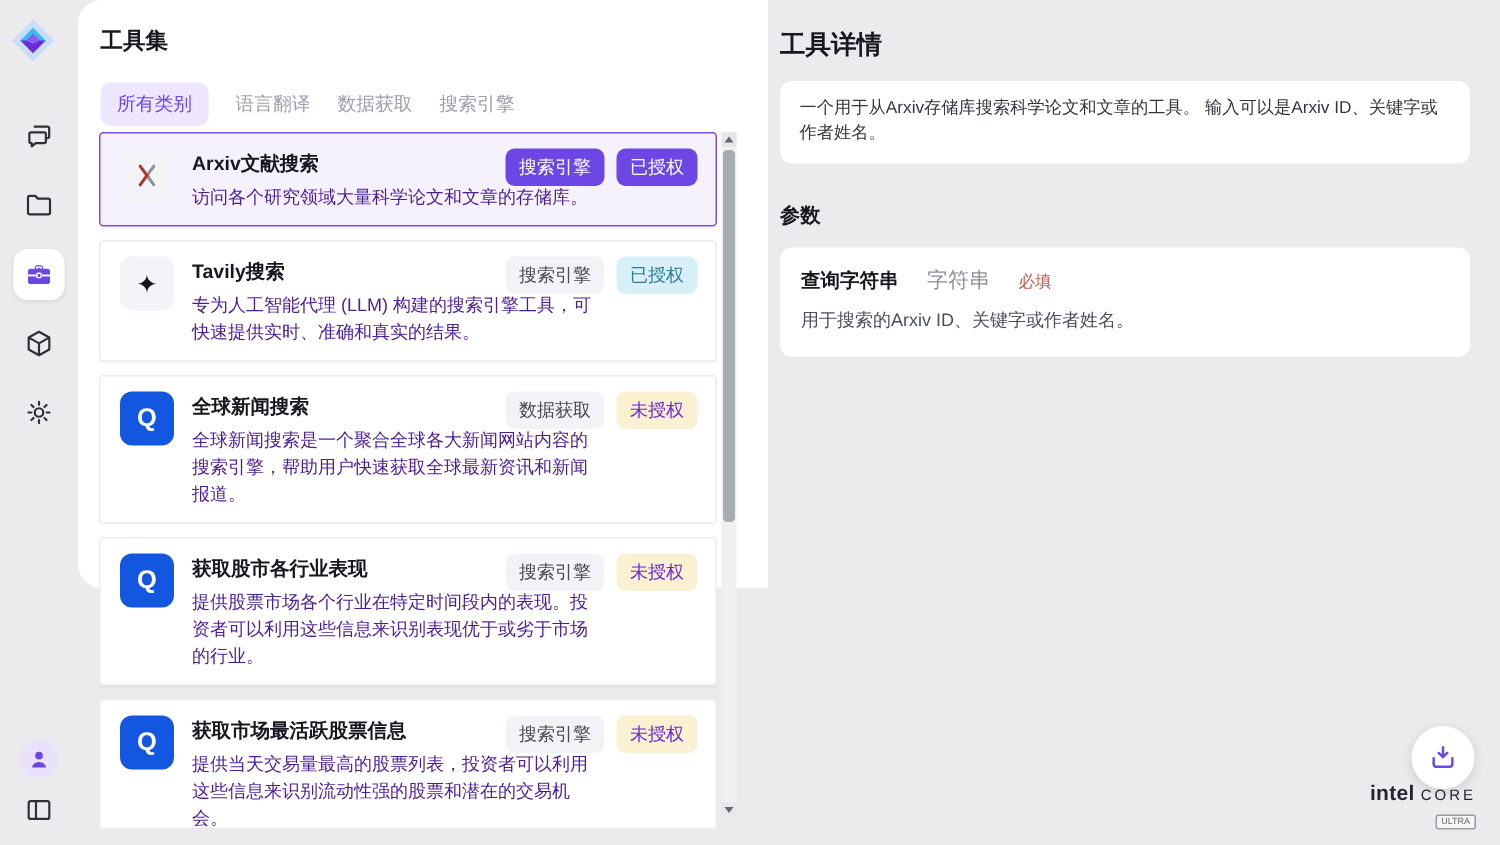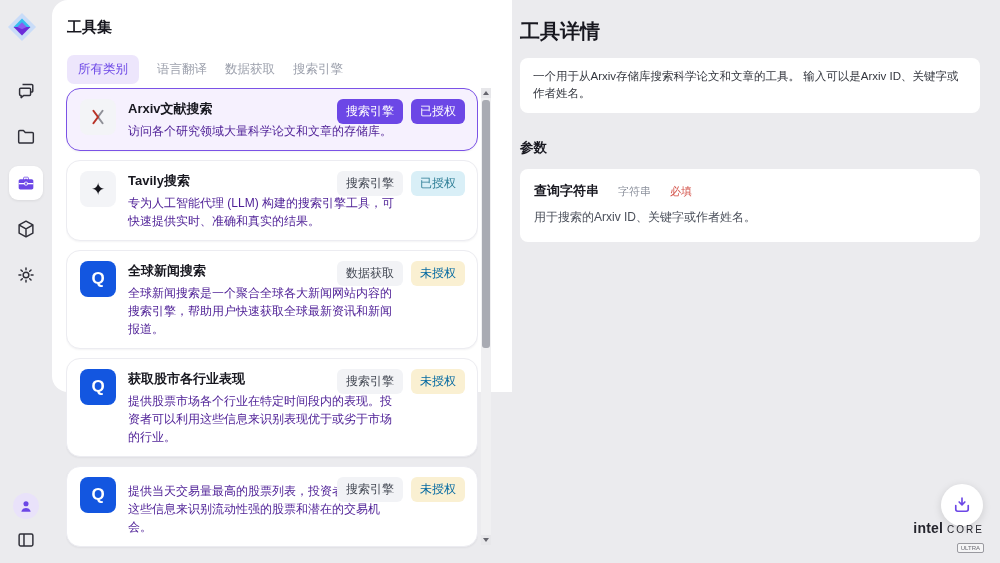--- a/index.html
+++ b/index.html
@@ -16,53 +16,53 @@
   .avatar { width:26px; height:26px; border-radius:50%; background:#E9E2FA; display:flex; align-items:center; justify-content:center; }
 
   
   .main-panel { position:absolute; left:52px; top:0; width:460px; height:392px; background:#fff; border-radius:16px 0 0 16px; }
   .panel-title { position:absolute; left:15px; top:18px; font-size:15px; font-weight:bold; }
   .tabs { position:absolute; left:15px; top:55px; display:flex; gap:18px; align-items:flex-start; }
   .tab { font-size:12.5px; color:#9CA0AC; cursor:pointer; padding:6px 0; white-space:nowrap; }
   .tab.active { background:#EDE6FC; color:#6C47E6; padding:6px 11px; border-radius:7px; }
 
   .list { position:absolute; left:14px; top:88px; width:412px; height:464px; overflow:hidden; display:flex; flex-direction:column; gap:9px; }
-  .card { position:relative; display:flex; gap:12px; background:#fff; border:1px solid #ECECF1; border-radius:14px; padding:10px 13px; box-shadow:0 1px 2px rgba(20,20,40,.05); flex-shrink:0; cursor:pointer; }
+  .card { position:relative; display:flex; gap:12px; background:#fff; border:1px solid #ECECF1; border-radius:3px; padding:10px 13px; box-shadow:0 1px 2px rgba(20,20,40,.05); flex-shrink:0; cursor:pointer; }
   .card.selected { background:#F6F1FE; border:1.5px solid #7B52E6; }
   .tool-icon { width:36px; height:36px; border-radius:8px; background:#F3F4F7; display:flex; align-items:center; justify-content:center; flex-shrink:0; }
   .tool-icon.qblue { background:#1356E0; }
   .tool-icon.qblue span { color:#fff; font-weight:bold; font-size:17px; }
   .tool-icon.star span { color:#15151C; font-size:17px; line-height:1; }
   .tool-text { flex:1; min-width:0; padding-top:1px; }
   .tool-name { font-size:13px; font-weight:bold; margin-right:150px; white-space:nowrap; }
   .tool-desc { margin-top:4px; font-size:12px; color:#4c1d95; line-height:1.5; max-width:268px; }
   .tool-badges { position:absolute; top:10px; right:12px; display:flex; gap:8px; }
   .badge { font-size:12px; padding:4px 9px; border-radius:6px; white-space:nowrap; }
   .badge-purple { background:#6C47E6; color:#fff; }
   .badge-gray { background:#F2F3F6; color:#454A55; }
   .badge-cyan { background:#D9EFF7; color:#2E7E96; }
-  .badge-yellow { background:#FAF0D2; color:#0369a1; }
+  .badge-yellow { background:#FAF0D2; color:#6d28d9; }
 
   
   .list-scrollbar { position:absolute; left:429px; top:88px; width:10px; height:457px; background:#F0F0F2; border-radius:2px; }
   .sb-btn { position:absolute; left:0; width:10px; height:10px; background:#E7E7EA; cursor:pointer; }
   .sb-btn.up { top:0; } .sb-btn.down { bottom:0; }
   .sb-btn.up::after { content:""; position:absolute; left:2px; top:3px; border-left:3px solid transparent; border-right:3px solid transparent; border-bottom:4px solid #66666E; }
   .sb-btn.down::after { content:""; position:absolute; left:2px; bottom:3px; border-left:3px solid transparent; border-right:3px solid transparent; border-top:4px solid #66666E; }
   .sb-thumb { position:absolute; left:1px; top:12px; width:8px; height:248px; background:#A9ABB3; border-radius:3px; cursor:grab; }
 
   
   .detail { position:absolute; left:520px; top:0; width:460px; }
-  .detail-title { margin-top:18px; font-size:20px; font-weight:bold; }
+  .detail-title { margin-top:18px; font-size:17px; font-weight:bold; }
   .section-heading { margin-top:26px; font-size:13.5px; font-weight:bold; }
   .intro-box { margin-top:13px; background:#fff; border-radius:8px; padding:10px 13px; font-size:11.5px; color:#33363E; line-height:1.5; }
   .param-box { margin-top:12px; background:#fff; border-radius:8px; padding:13px 14px 16px; }
   .param-head { display:flex; align-items:baseline; gap:19px; }
   .param-name { font-size:13px; font-weight:bold; }
-  .param-type { font-size:11px; color:#8A8F9B; }
+  .param-type { font-size:14px; color:#8A8F9B; }
   .param-required { font-size:11px; color:#D4544B; }
   .param-desc { margin-top:9px; font-size:12px; color:#4A4F5A; }
 
   
   .fab { position:absolute; right:17px; bottom:37px; width:42px; height:42px; border-radius:50%; background:#fff; box-shadow:0 2px 8px rgba(0,0,0,.13); display:flex; align-items:center; justify-content:center; cursor:pointer; }
   .intel { position:absolute; right:16px; bottom:9px; color:#25252D; text-align:right; }
   .intel-main { font-size:14px; letter-spacing:.2px; }
   .intel-main .i-intel { font-weight:bold; }
   .intel-main .i-core { font-variant:small-caps; letter-spacing:2px; margin-left:4px; }
   .intel-badge { display:inline-block; font-size:6px; line-height:8px; border:1px solid #9A9AA0; border-radius:2px; padding:0 3px; color:#6A6A72; background:#F5F5F6; margin-top:1px; }
@@ -197,20 +197,21 @@
         <span class="badge badge-gray">搜索引擎</span>
         <span class="badge badge-yellow">未授权</span>
       </div>
     </div>
 
     <div class="card">
       <div class="tool-icon qblue">
         <span>Q</span>
       </div>
       <div class="tool-text">
+        <div class="tool-name">获取市场最活跃股票信息</div>
         <div class="tool-desc">提供当天交易量最高的股票列表，投资者可以利用这些信息来识别流动性强的股票和潜在的交易机会。</div>
       </div>
       <div class="tool-badges">
         <span class="badge badge-gray">搜索引擎</span>
         <span class="badge badge-yellow">未授权</span>
       </div>
     </div>
 
   </div>
 

